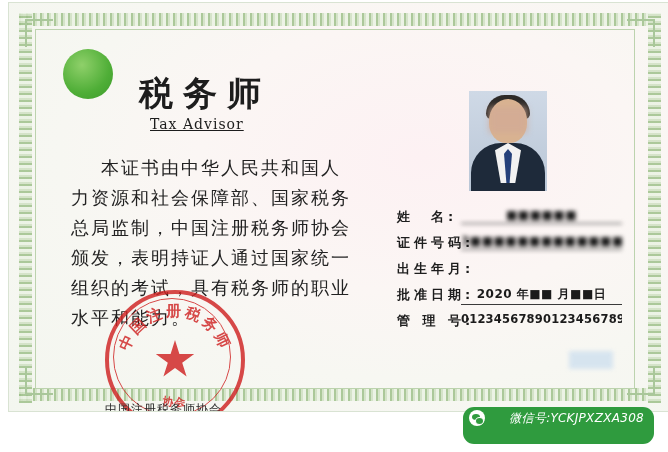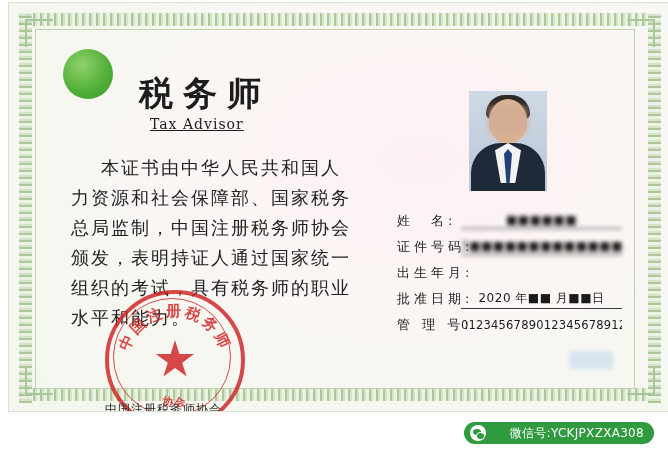--- a/index.html
+++ b/index.html
@@ -73,21 +73,21 @@
   .ph-blur{position:absolute;left:20px;top:16px;width:38px;height:26px;background:rgba(210,170,150,.75);filter:blur(3px);}
   .ph-body{position:absolute;left:2px;top:52px;width:74px;height:48px;background:#1e2a3a;
     border-radius:30px 30px 0 0;}
   .ph-shirt{position:absolute;left:26px;top:52px;width:26px;height:40px;background:#f2f2f2;
     clip-path:polygon(50% 0,100% 18%,78% 100%,22% 100%,0 18%);}
   .ph-tie{position:absolute;left:35px;top:58px;width:8px;height:34px;background:#24407a;
     clip-path:polygon(50% 0,100% 14%,70% 100%,30% 100%,0 14%);}
 
   
   .fields{position:absolute;left:388px;top:205px;width:225px;}
-  .field{position:relative;height:26px;display:flex;align-items:center;}
+  .field{position:relative;height:26px;display:flex;align-items:flex-start;font-weight:bold;}
   .f-label{
     font-size:13px;color:#1d1d1d;letter-spacing:4px;white-space:nowrap;
     font-family:"DejaVu Sans", sans-serif;
     width:64px;flex:0 0 64px;
   }
   .f-value{
     flex:1;border-bottom:1px solid #3a3a3a;text-align:center;
     font-size:12px;color:#1b1b1b;padding-bottom:1px;letter-spacing:.5px;
     white-space:nowrap;overflow:hidden;
   }
@@ -124,22 +124,22 @@
     background:#cfe0ef;filter:blur(2px);opacity:.8;
   }
 
   
   .footer{
     position:absolute;left:0;bottom:0;width:668px;height:36px;background:#ffffff;
   }
   .wechat-pill{
     position:absolute;right:14px;bottom:8px;height:22px;
     display:flex;align-items:center;gap:24px;
-    background:#2f9b3e;color:#fff;border-radius:11px;padding:0 10px 0 6px;
-    font-size:12px;font-family:"DejaVu Sans",sans-serif;letter-spacing:.3px;
+    background:#2f9b3e;color:#fff;border-radius:11px;padding:0 10px 15px 6px;
+    font-size:12px;font-family:"DejaVu Sans",sans-serif;letter-spacing:.3px;font-style:italic;
   }
   .wechat-ico{
     width:16px;height:16px;border-radius:50%;background:#fff;position:relative;flex:0 0 16px;
   }
   .wechat-ico:before{
     content:"";position:absolute;left:3px;top:4px;width:8px;height:6px;border-radius:50%;
     background:#2f9b3e;
   }
   .wechat-ico:after{
     content:"";position:absolute;left:6px;top:7px;width:7px;height:6px;border-radius:50%;

